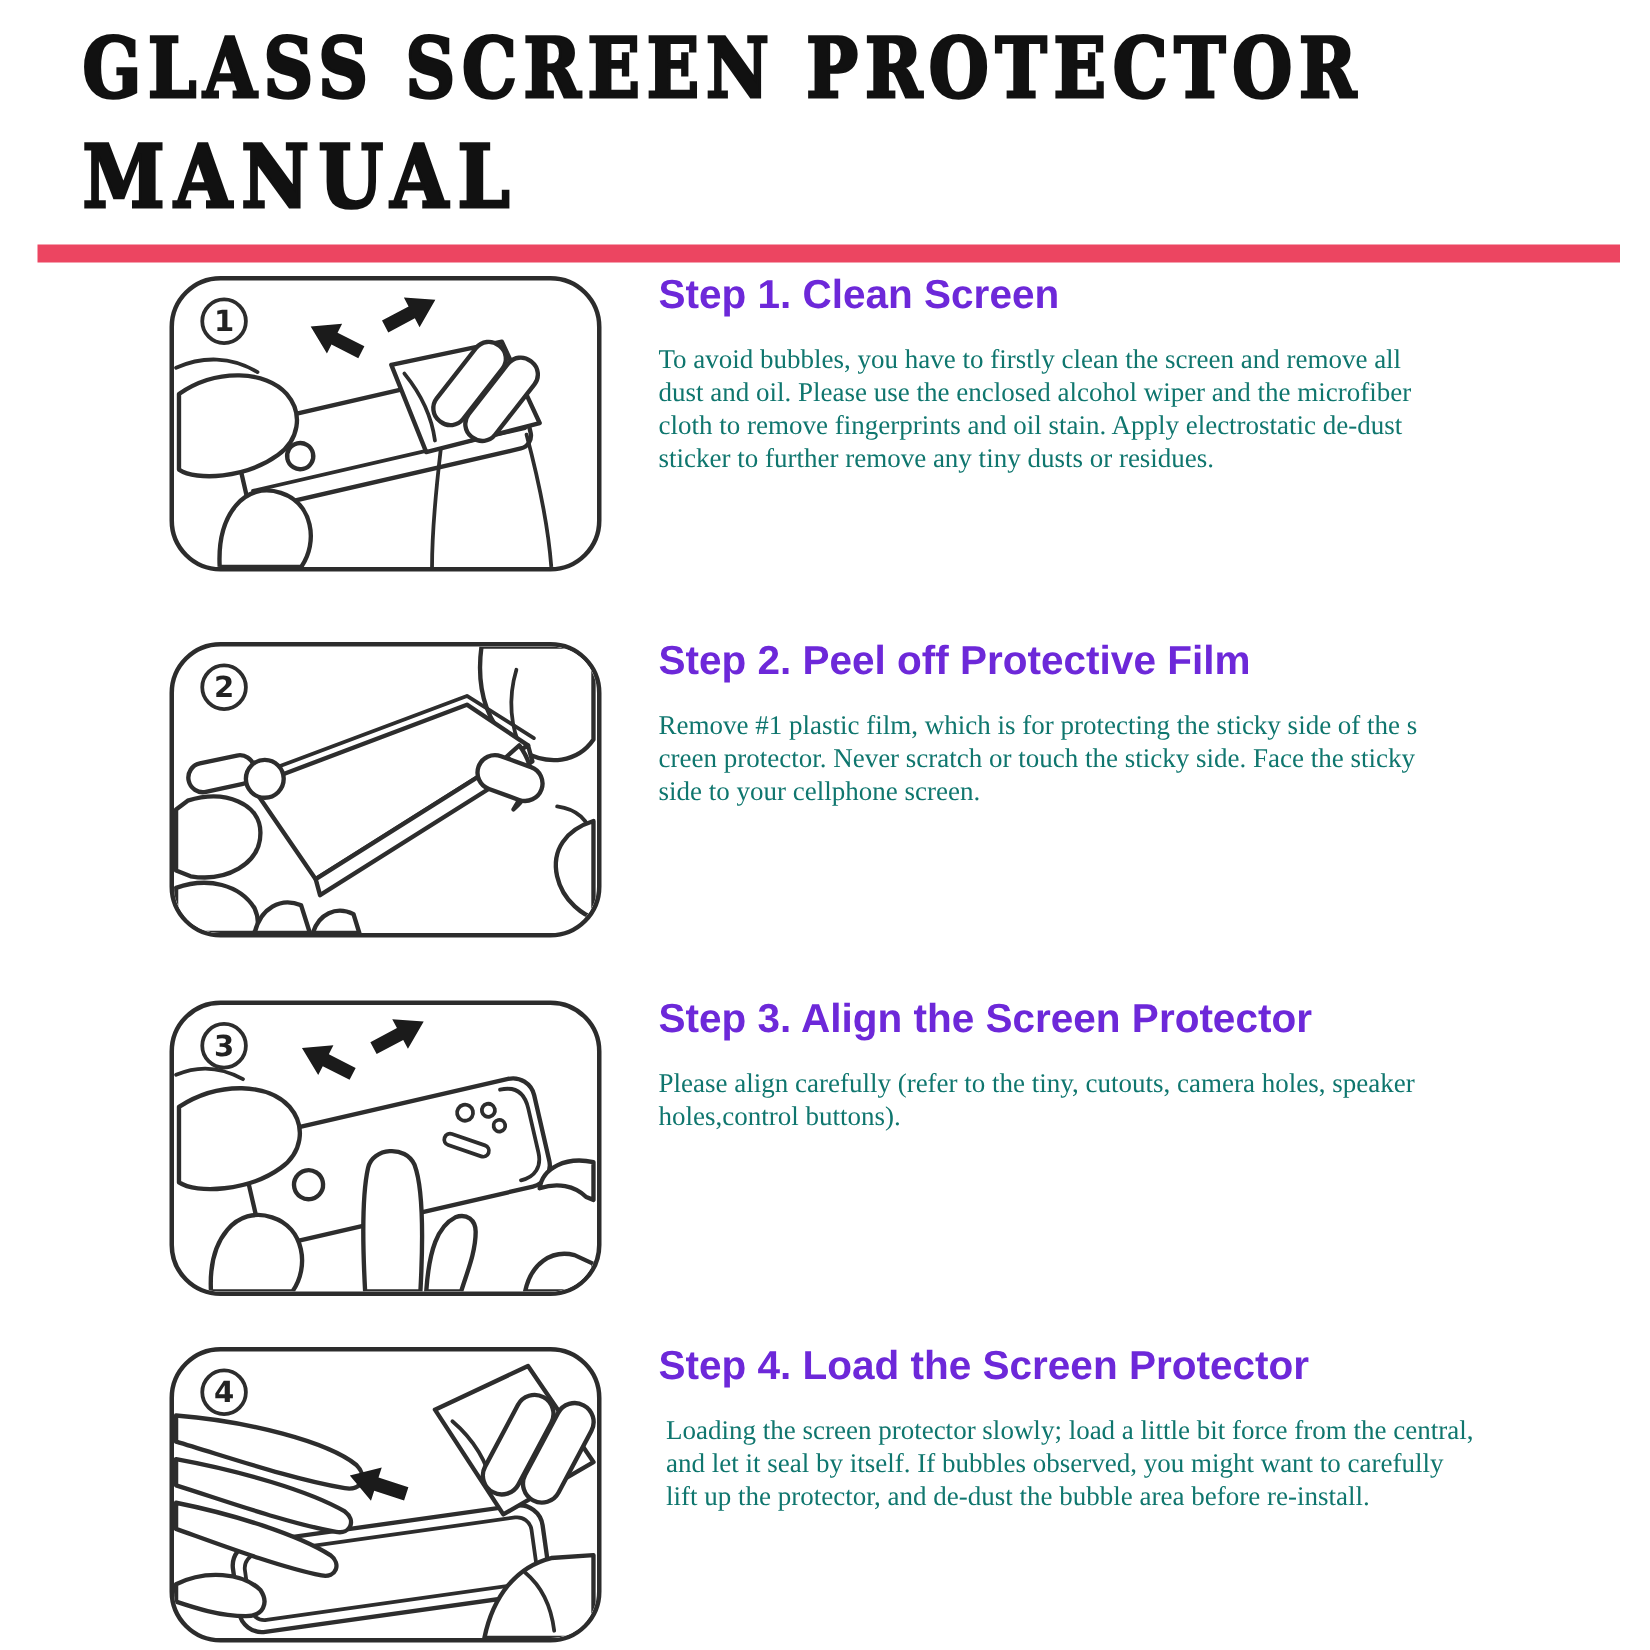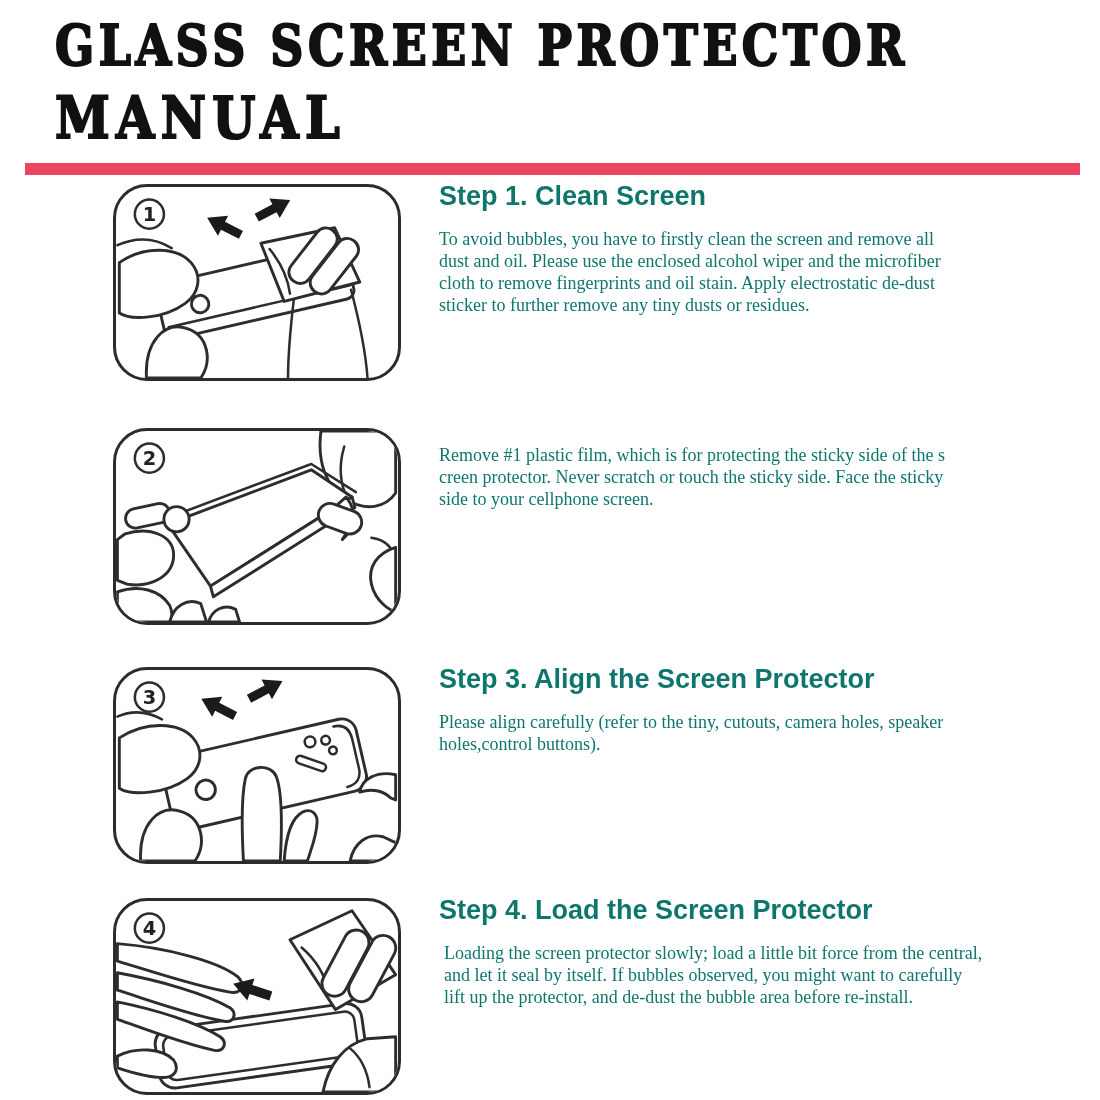--- a/index.html
+++ b/index.html
@@ -54,21 +54,21 @@
     background: #fff;
   }
   .panel svg { position: absolute; inset: 0; width: 100%; height: 100%; }
 
   .copy { margin-left: 38px; width: 620px; }
   .copy h3 {
     margin-top: -3px;
     font-size: 27px;
     font-weight: 700;
     line-height: 1.15;
-    color: #0f766e;
+    color: #6d28d9;
   }
   .copy p {
     margin-top: 16px;
     font-family: "Liberation Serif", serif;
     font-size: 18px;
     line-height: 1.23;
     color: #0f766e;
     white-space: pre-line;
   }
   .step:nth-of-type(4) .copy p { padding-left: 5px; margin-top: 16px; }
@@ -144,20 +144,21 @@
         <circle class="ln" cx="61" cy="91" r="13"></circle>
         <path class="ln" d="M8,106 C34,98 58,108 58,128 C58,150 34,162 10,158 L0,154 L0,112 Z"></path>
         <path class="ln" d="M0,197 L0,166 C22,158 44,164 54,180 C58,189 56,197 52,197 Z"></path>
         <path class="ln" d="M54,197 C58,180 72,172 86,178 L92,197 Z"></path>
         <path class="ln" d="M94,197 C98,184 110,178 122,184 L126,197 Z"></path>
         <circle class="ln2" cx="33" cy="28" r="15"></circle>
         <text class="badge-txt" x="33" y="35" text-anchor="middle">2</text>
       </svg>
     </figure>
     <div class="copy">
+      <h3>Step 2. Peel off Protective Film</h3>
       <p>Remove #1 plastic film, which is for protecting the sticky side of the s
 creen protector. Never scratch or touch the sticky side. Face the sticky
 side to your cellphone screen.</p>
     </div>
   </section>
 
   <section class="step">
     <figure class="panel">
       <svg viewBox="0 0 288 197">
         <path class="ln2" d="M0,48 C14,42 30,42 46,51"></path>

